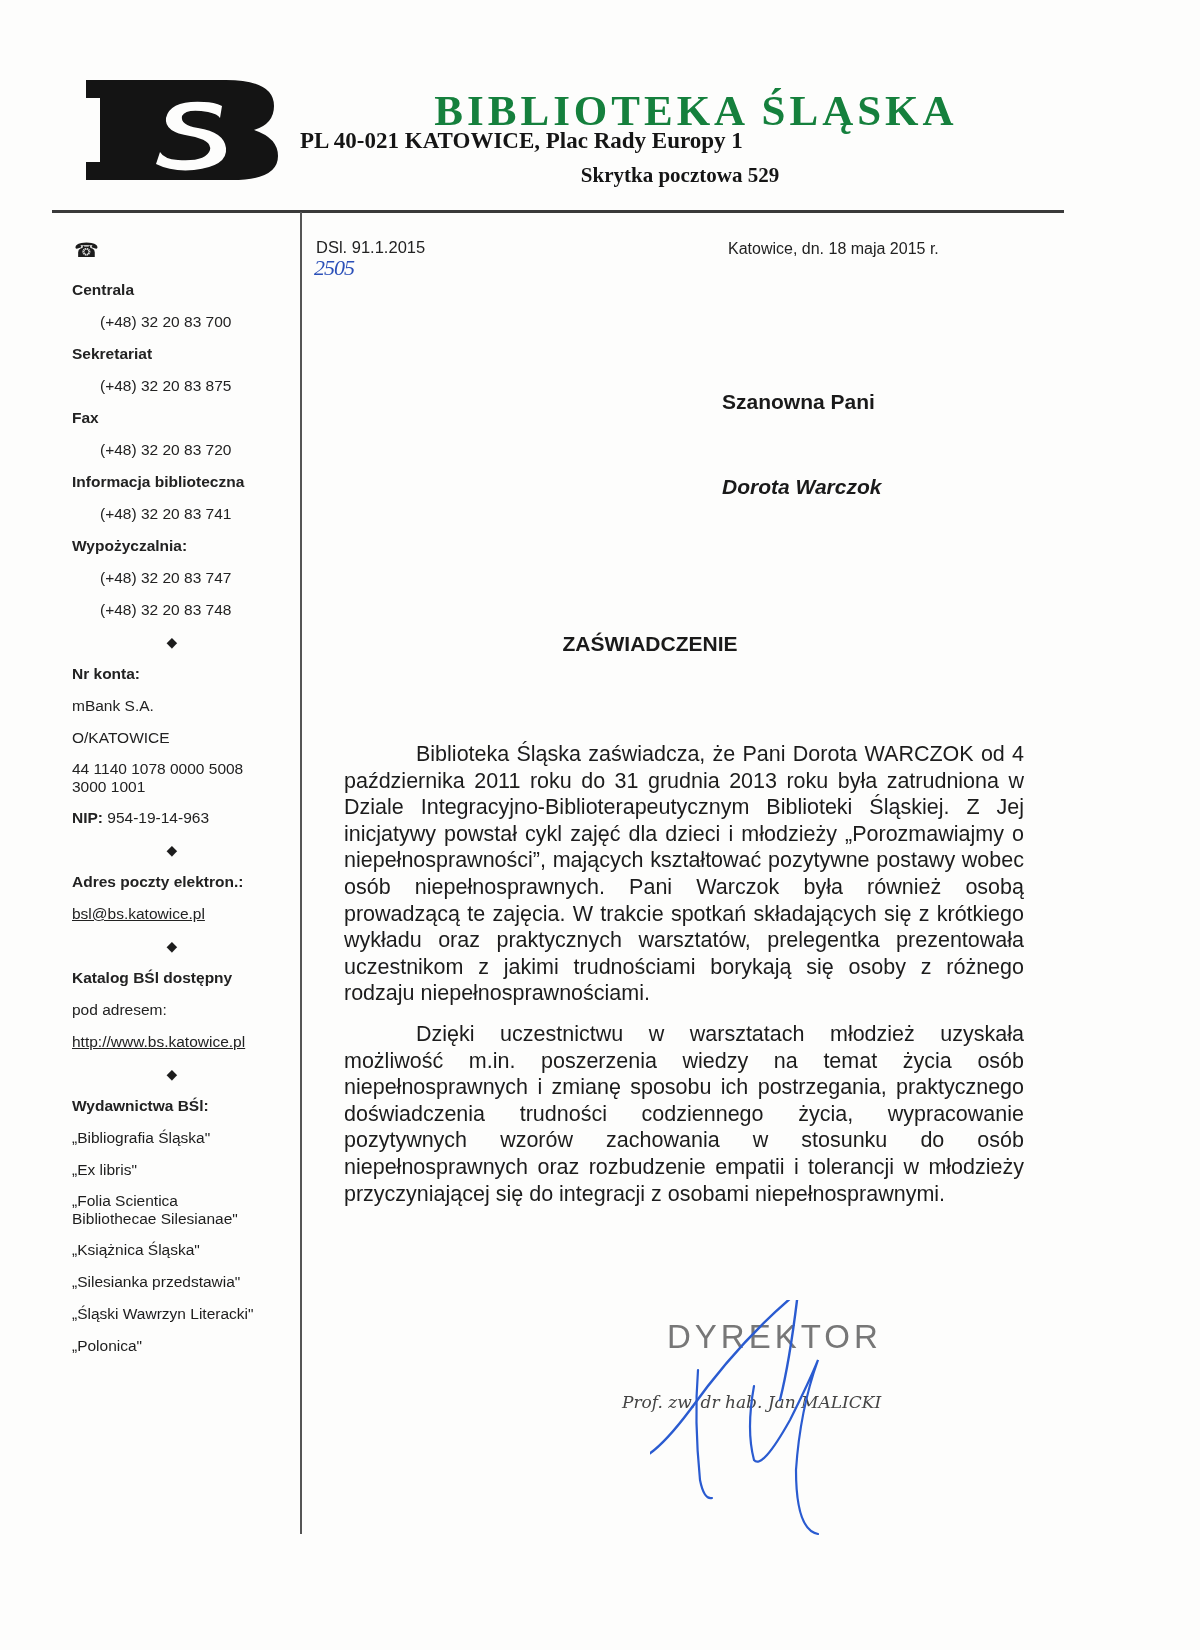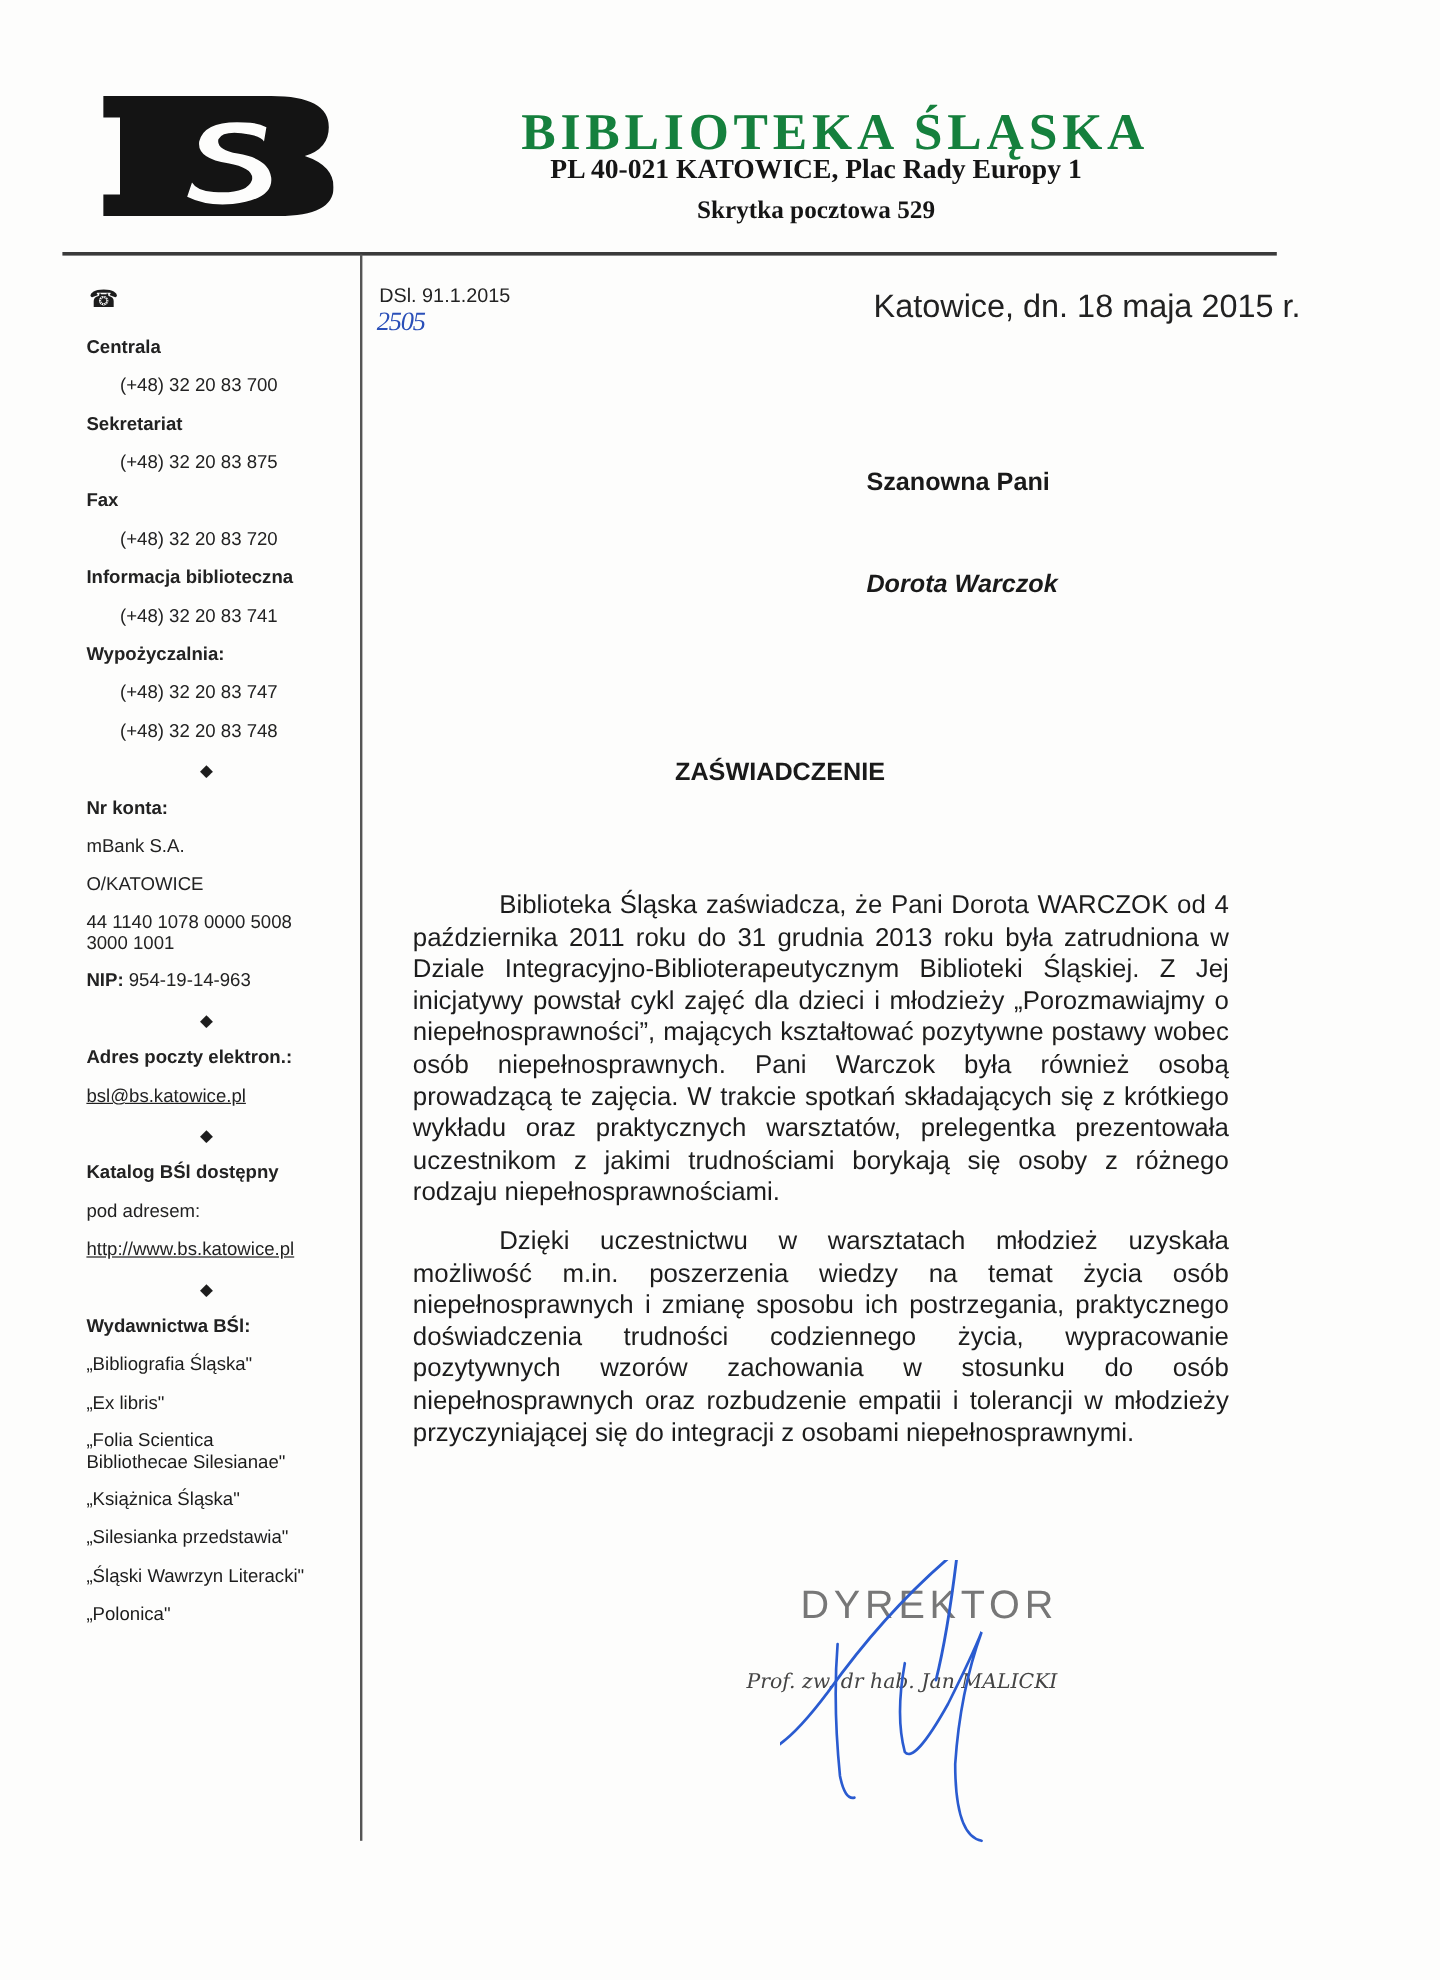--- a/index.html
+++ b/index.html
@@ -11,21 +11,21 @@
   .abs { position: absolute; }
 
   
   .logo { left: 86px; top: 80px; width: 192px; height: 100px; }
   .hdr-title {
     left: 300px; width: 760px; top: 70px; text-align: center;
     font-family: "Liberation Serif", serif; font-weight: bold;
     font-size: 43px; letter-spacing: 4px; color: #15803d; margin: 16px;
   }
   .hdr-addr {
-    left: 300px; width: 760px; top: 128px; text-align: center;
+    left: 300px; width: 760px; top: 128px; 
     font-family: "Liberation Serif", serif; font-weight: bold; font-size: 23px; color: #151515;
   }
   .hdr-box {
     left: 300px; width: 760px; top: 163px; text-align: center;
     font-family: "Liberation Serif", serif; font-weight: bold; font-size: 21px; color: #151515;
   }
   .hrule { left: 52px; top: 210px; width: 1012px; height: 3px; background: #3a3a3a; }
   .vrule { left: 300px; top: 212px; width: 2px; height: 1322px; background: #555; }
 
   
@@ -39,21 +39,21 @@
   .sb-diamond { text-align: center; width: 200px; font-size: 14px; line-height: 20px; margin-top: 12px; }
   .sb-pubs div { line-height: 20px; margin-top: 12px; }
   .sb-pubs div.wrap { line-height: 18px; }
 
   
   .ref { left: 316px; top: 238px; font-size: 16.5px; color: #222; }
   .ref-hand {
     left: 314px; top: 255px; font-size: 22px; font-style: italic; color: #2a4fb8;
     font-family: "Liberation Serif", serif; letter-spacing: -1px;
   }
-  .date { left: 728px; top: 240px; font-size: 27px; color: #222; }
+  .date { left: 728px; top: 240px; font-size: 16px; color: #222; }
   .salut { left: 722px; top: 390px; font-size: 21px; font-weight: bold; color: #1a1a1a; }
   .recip { left: 722px; top: 443px; font-size: 21px; font-weight: bold; font-style: italic; color: #1a1a1a; margin-top: 32px; }
   .doc-title { left: 300px; width: 700px; top: 632px; text-align: center; font-size: 21px; font-weight: bold; color: #1a1a1a; }
 
   .body-text {
     left: 344px; top: 741px; width: 680px; font-size: 21.5px; line-height: 26.6px;
     color: #1c1c1c; text-align: justify; margin: 0;
   }
   .body-text p { margin: 0; text-indent: 72px; text-align: justify; text-align-last: left; }
   .body-text p + p { margin-top: 14px; }

